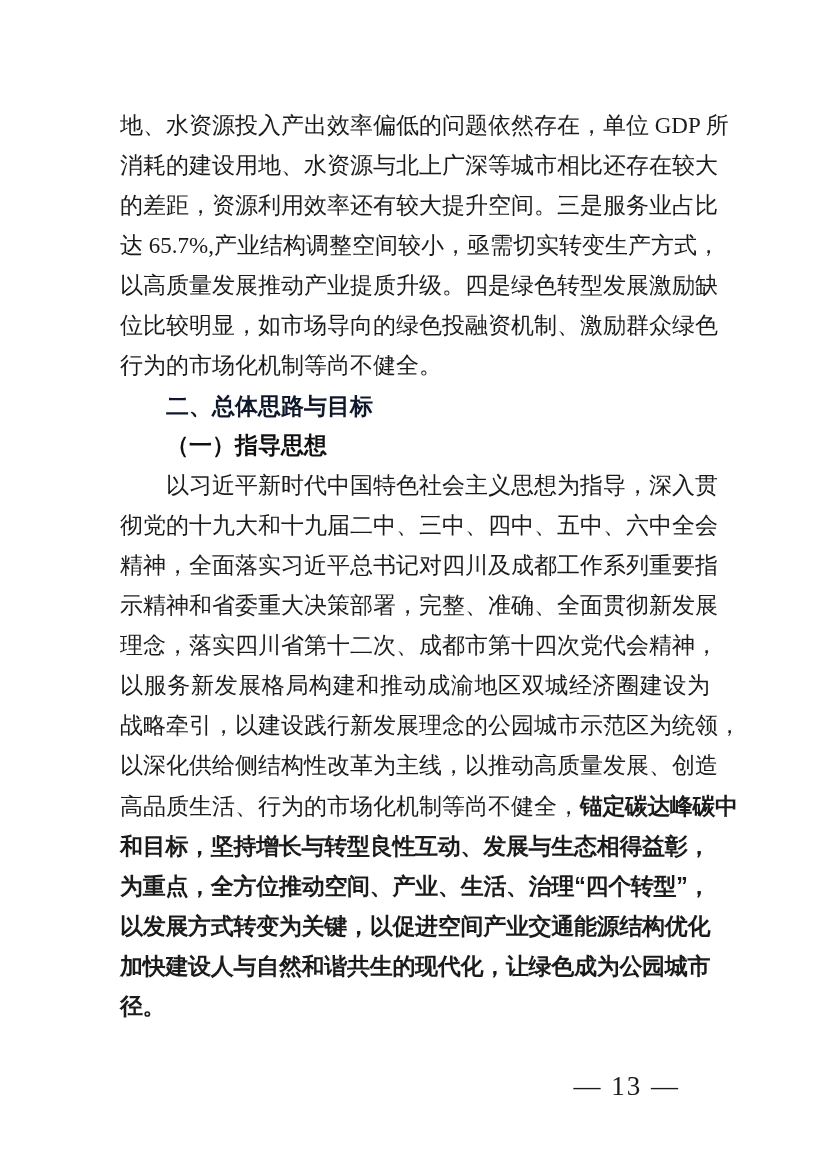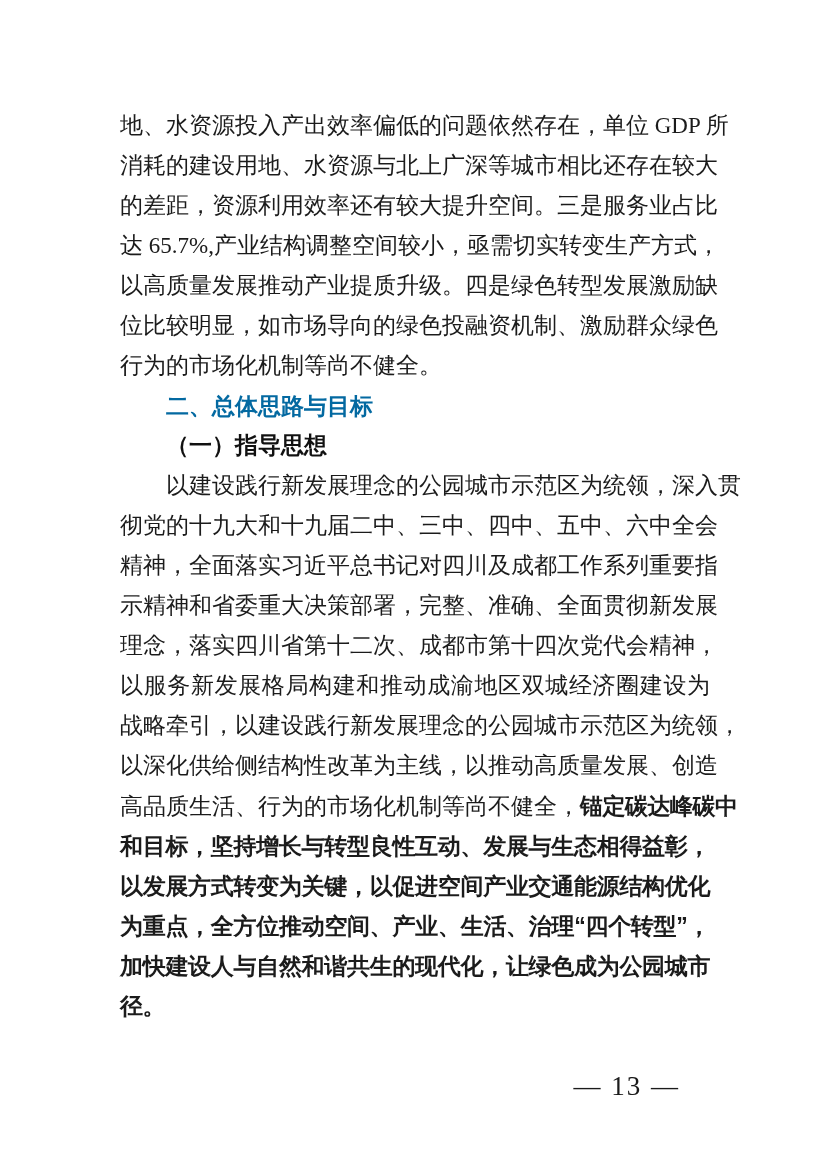--- a/index.html
+++ b/index.html
@@ -44,21 +44,21 @@
     font-family: "Liberation Sans", "DejaVu Sans", sans-serif;
     letter-spacing: -0.5px;
   }
   .heading-1 {
     height: 40px;
     line-height: 40px;
     font-size: 23px;
     padding-left: 2em;
     font-weight: 700;
     font-family: "Liberation Sans", "DejaVu Sans", sans-serif;
-    color: #0369a1;
+    color: #0f172a;
     text-align: left;
   }
   .heading-2 {
     height: 40px;
     line-height: 40px;
     font-size: 23px;
     padding-left: 2em;
     font-weight: 700;
     font-family: "Liberation Serif", "DejaVu Serif", serif;
     color: #111;
@@ -95,35 +95,35 @@
     <div class="tline">的差距，资源利用效率还有较大提升空间。三是服务业占比</div>
     <div class="tline">达 65.7%,产业结构调整空间较小，亟需切实转变生产方式，</div>
     <div class="tline">以高质量发展推动产业提质升级。四是绿色转型发展激励缺</div>
     <div class="tline">位比较明显，如市场导向的绿色投融资机制、激励群众绿色</div>
     <div class="tline para-end">行为的市场化机制等尚不健全。</div>
 
     <div class="heading-1">二、总体思路与目标</div>
 
     <div class="heading-2">（一）指导思想</div>
 
-    <div class="tline indent-first">以建设践行新发展理念的公园城市示范区为统领，深入贯</div>
+    <div class="tline indent-first">以习近平新时代中国特色社会主义思想为指导，深入贯</div>
     <div class="tline">彻党的十九大和十九届二中、三中、四中、五中、六中全会</div>
     <div class="tline">精神，全面落实习近平总书记对四川及成都工作系列重要指</div>
     <div class="tline">示精神和省委重大决策部署，完整、准确、全面贯彻新发展</div>
     <div class="tline">理念，落实四川省第十二次、成都市第十四次党代会精神，</div>
     <div class="tline">以服务新发展格局构建和推动成渝地区双城经济圈建设为</div>
     <div class="tline">战略牵引，以建设践行新发展理念的公园城市示范区为统领，</div>
     <div class="tline">以深化供给侧结构性改革为主线，以推动高质量发展、创造</div>
 
     <div class="tline mixed-line">
       <span class="seg-regular">高品质生活、行为的市场化机制等尚不健全，</span><span class="seg-bold">锚定碳达峰碳中</span>
     </div>
 
     <div class="tline bold">和目标，坚持增长与转型良性互动、发展与生态相得益彰，</div>
+    <div class="tline bold">为重点，全方位推动空间、产业、生活、治理“四个转型”，</div>
     <div class="tline bold">以发展方式转变为关键，以促进空间产业交通能源结构优化</div>
-    <div class="tline bold">为重点，全方位推动空间、产业、生活、治理“四个转型”，</div>
     <div class="tline bold">加快建设人与自然和谐共生的现代化，让绿色成为公园城市</div>
     <div class="tline bold para-end">径。</div>
 
   </div>
 
   <div class="page-number">— 13 —</div>
 </div>
 
 </body></html>

